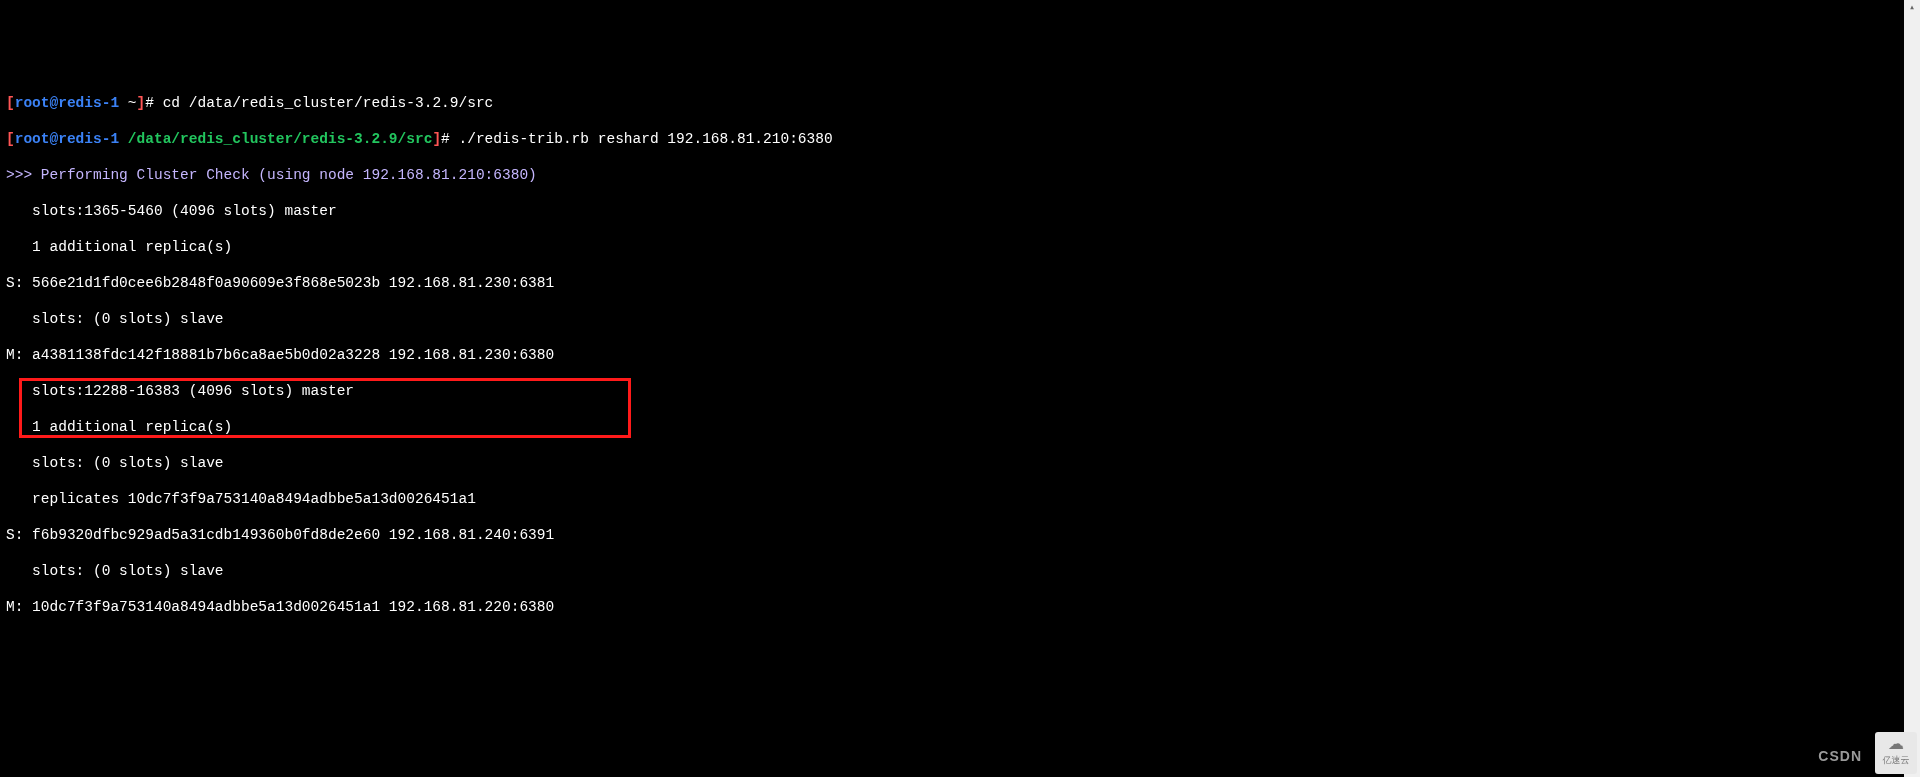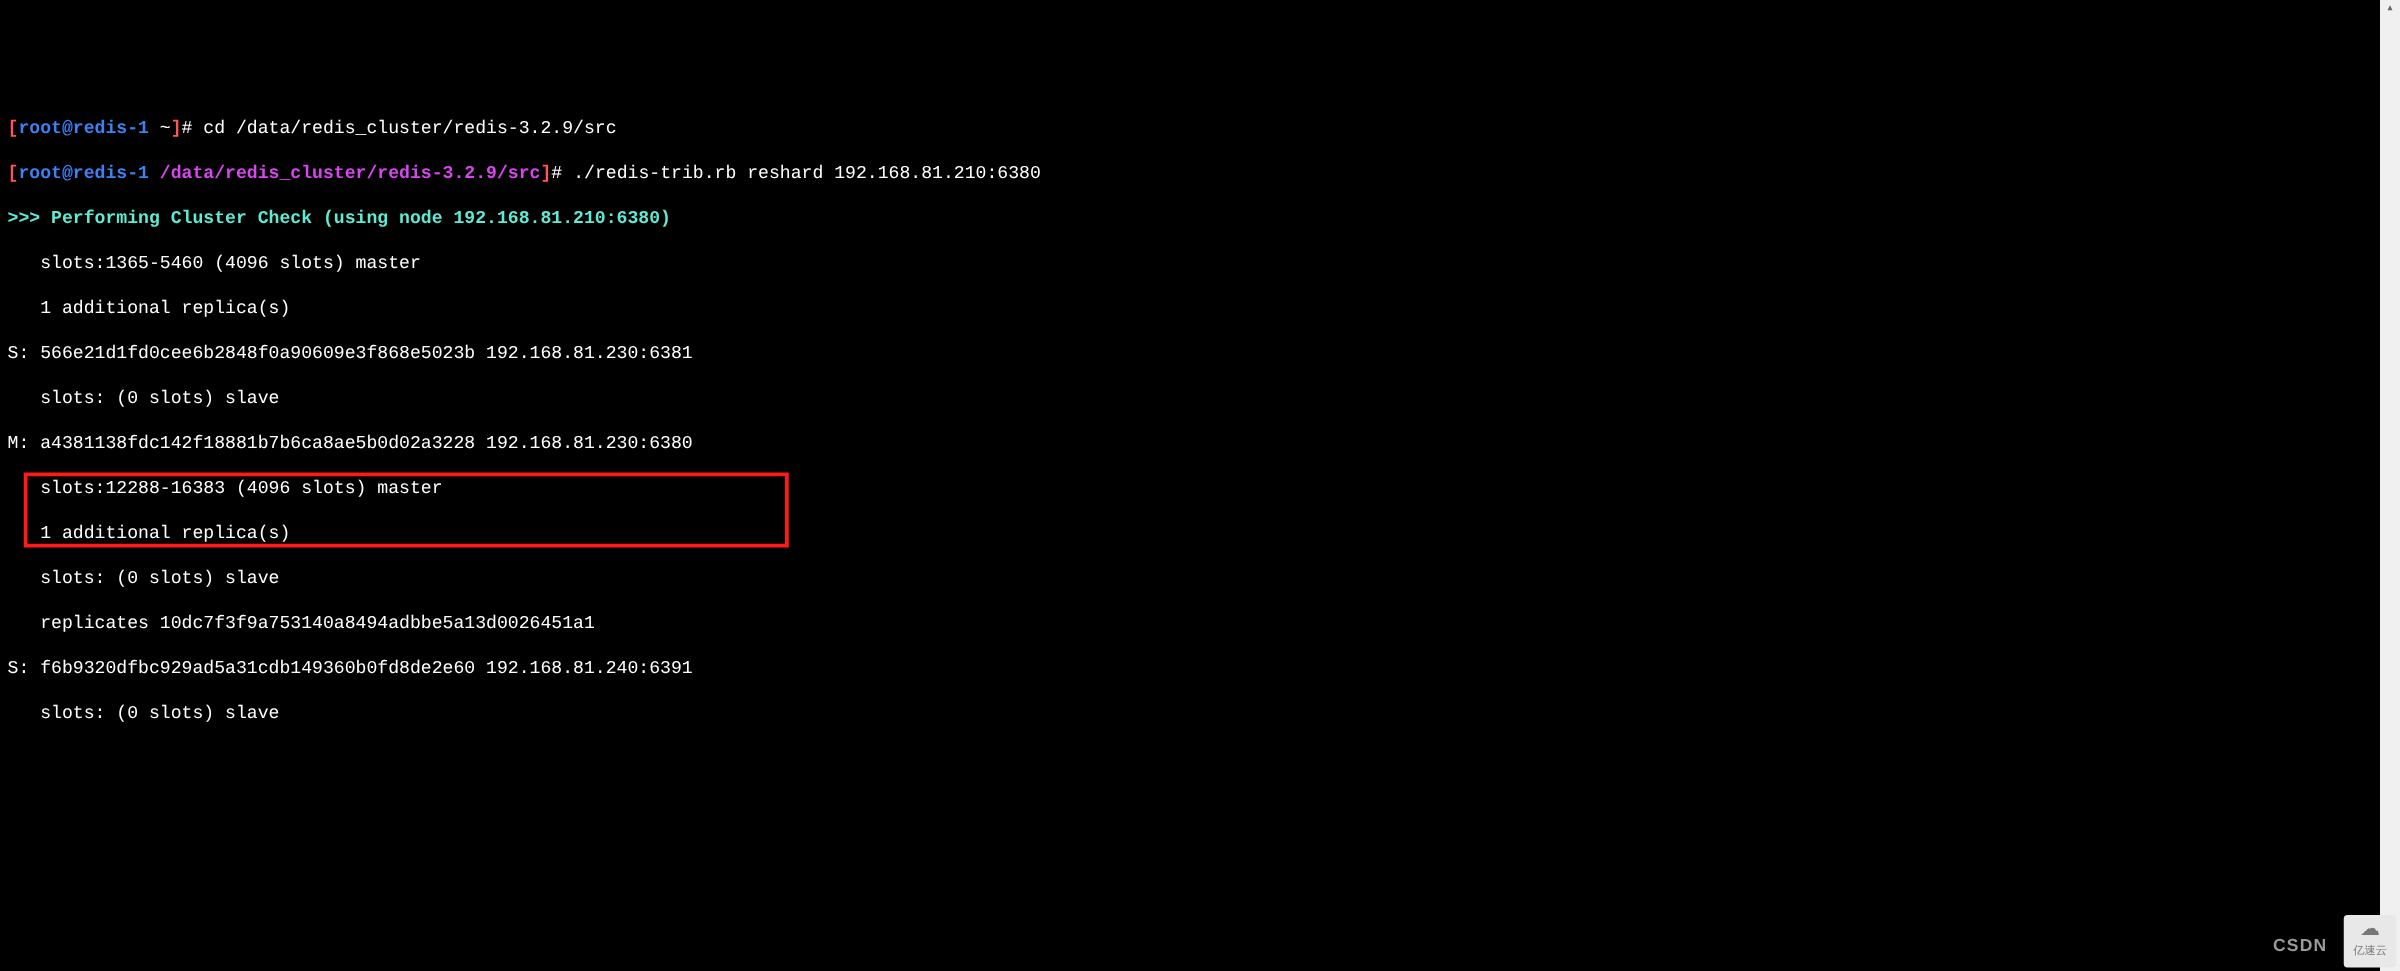--- a/index.html
+++ b/index.html
@@ -14,23 +14,23 @@
       width: 1920px;
       height: 777px;
       position: relative;
     }
     .terminal {
       padding: 4px 6px;
     }
     .prompt-bracket { color: #ff5555; font-weight: bold; }
     .prompt-host { color: #3b82f6; font-weight: bold; }
     .prompt-tilde { color: #fff; }
-    .prompt-path { color: #d946ef; font-weight: bold; margin-top: 25px; }
+    .prompt-path { color: #22c55e; font-weight: bold; margin-top: 25px; }
     .white { color: #fff; }
-    .yellow-bold { color: #5eead4; font-weight: bold; }
+    .yellow-bold { color: #c4b5fd; font-weight: normal; }
     .highlight-box {
       position: absolute;
       border: 3px solid #ff1a1a;
       left: 19px;
       top: 378px;
       width: 612px;
       height: 60px;
       pointer-events: none;
     }
     .scrollbar {
@@ -94,20 +94,21 @@
 <div class="white">   1 additional replica(s)</div>
 <div class="white">S: 566e21d1fd0cee6b2848f0a90609e3f868e5023b 192.168.81.230:6381</div>
 <div class="white">   slots: (0 slots) slave</div>
 <div class="white">M: a4381138fdc142f18881b7b6ca8ae5b0d02a3228 192.168.81.230:6380</div>
 <div class="white">   slots:12288-16383 (4096 slots) master</div>
 <div class="white">   1 additional replica(s)</div>
 <div class="white">   slots: (0 slots) slave</div>
 <div class="white">   replicates 10dc7f3f9a753140a8494adbbe5a13d0026451a1</div>
 <div class="white">S: f6b9320dfbc929ad5a31cdb149360b0fd8de2e60 192.168.81.240:6391</div>
 <div class="white">   slots: (0 slots) slave</div>
+<div class="white">M: 10dc7f3f9a753140a8494adbbe5a13d0026451a1 192.168.81.220:6380</div>
 
 
 
 
 
 
 
 
 
 

